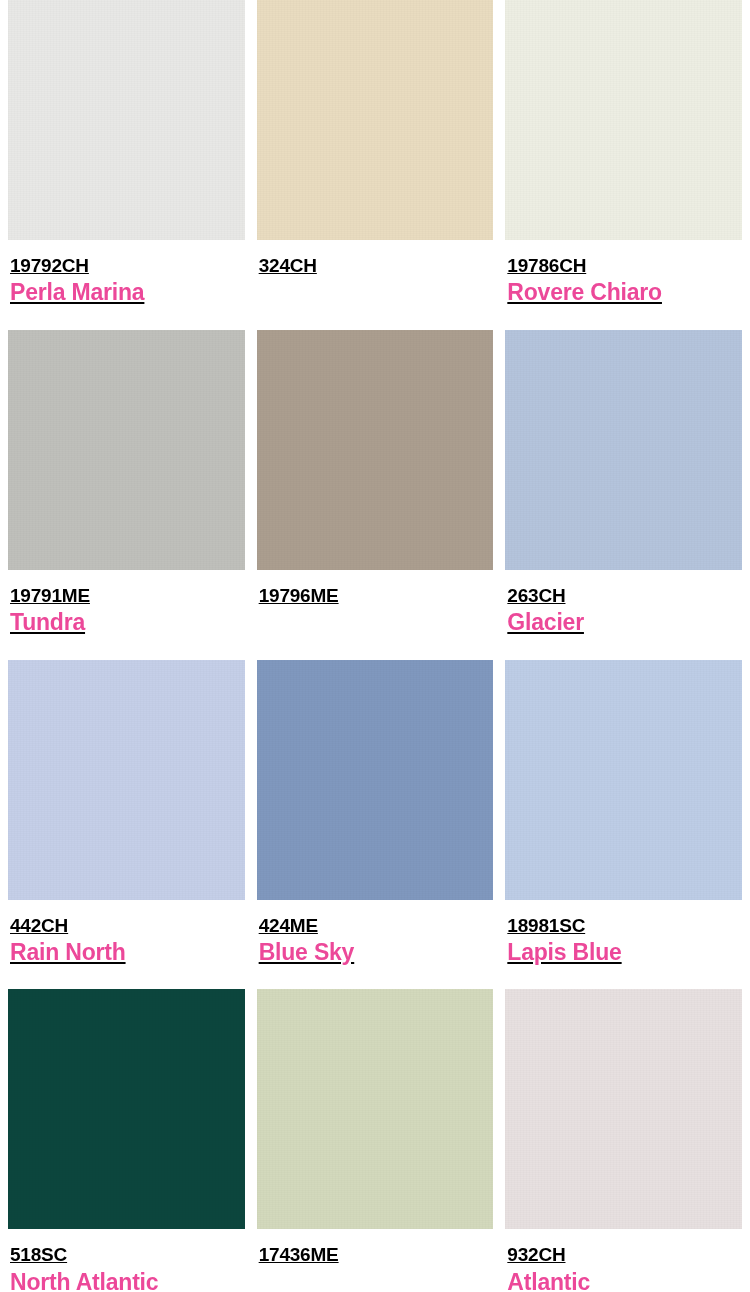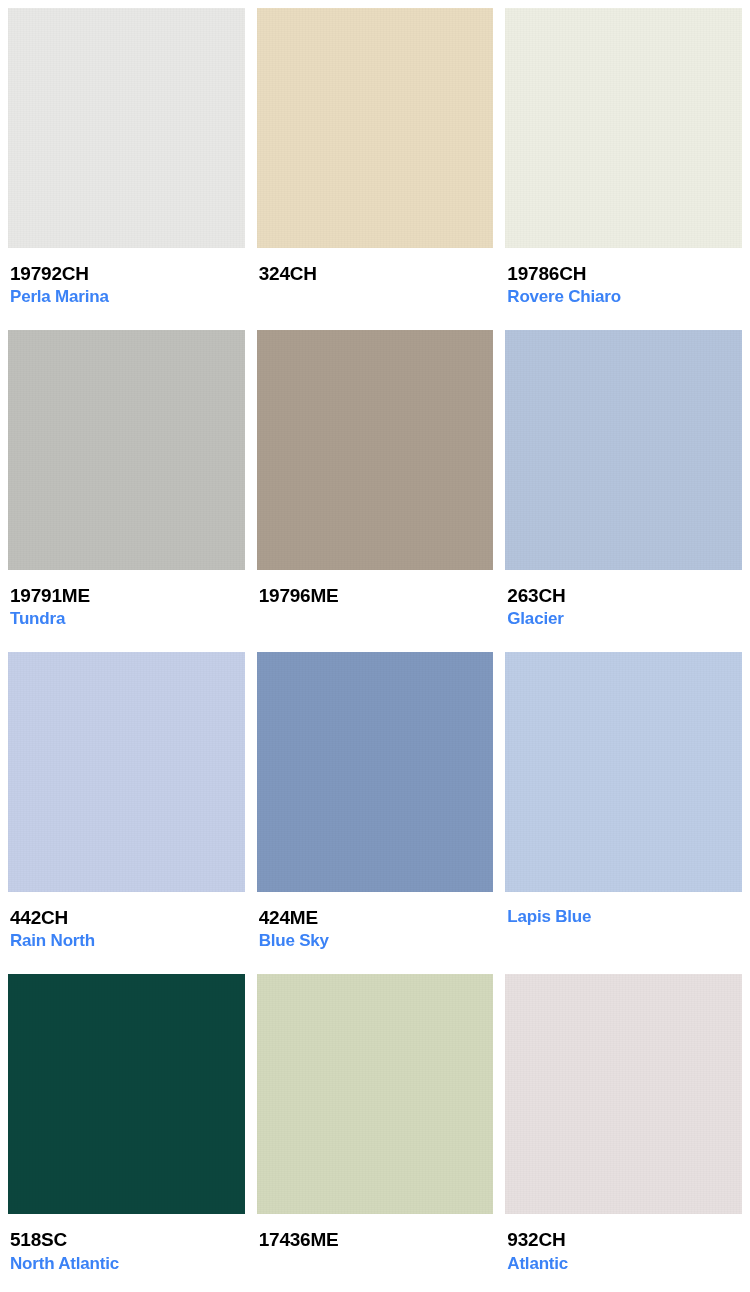--- a/index.html
+++ b/index.html
@@ -10,22 +10,23 @@
   body {
     width: 750px;
     height: 1292px;
     font-family: "Liberation Sans", sans-serif;
     -webkit-font-smoothing: antialiased;
   }
   .palette-page {
     box-sizing: border-box;
     width: 750px;
     height: 1292px;
-    padding: 8px 8px 0 8px;
+    padding: 0 8px 0 8px;
     background: #ffffff;
+    text-decoration: underline;
   }
   .swatch-grid {
     display: grid;
     grid-template-columns: repeat(3, 1fr);
     column-gap: 12px;
     row-gap: 0px;
   }
   .swatch-cell {
     display: flex;
     flex-direction: column;
@@ -55,23 +56,23 @@
   }
   .swatch-code {
     display: block;
     font-size: 19px;
     font-weight: bold;
     color: #000000;
     letter-spacing: -0.2px;
   }
   .swatch-name {
     display: block;
-    font-size: 17px;
+    font-size: 23px;
     font-weight: bold;
-    color: #3b82f6;
+    color: #ec4899;
     letter-spacing: -0.2px;
   }
 </style>
 </head>
 <body style="background-color: rgb(255, 255, 255);">
 
 <div class="palette-page">
   <div class="swatch-grid">
 
     <div class="swatch-cell">
@@ -132,20 +133,21 @@
       <div class="swatch-chip" style="background-color: rgb(128, 152, 190);"></div>
       <div class="swatch-caption">
         <span class="swatch-code">424ME</span>
         <span class="swatch-name">Blue Sky</span>
       </div>
     </div>
 
     <div class="swatch-cell">
       <div class="swatch-chip" style="background-color: rgb(189, 205, 230);"></div>
       <div class="swatch-caption">
+        <span class="swatch-code">18981SC</span>
         <span class="swatch-name">Lapis Blue</span>
       </div>
     </div>
 
     <div class="swatch-cell">
       <div class="swatch-chip" style="background-color: rgb(12, 70, 61);"></div>
       <div class="swatch-caption">
         <span class="swatch-code">518SC</span>
         <span class="swatch-name">North Atlantic</span>
       </div>

